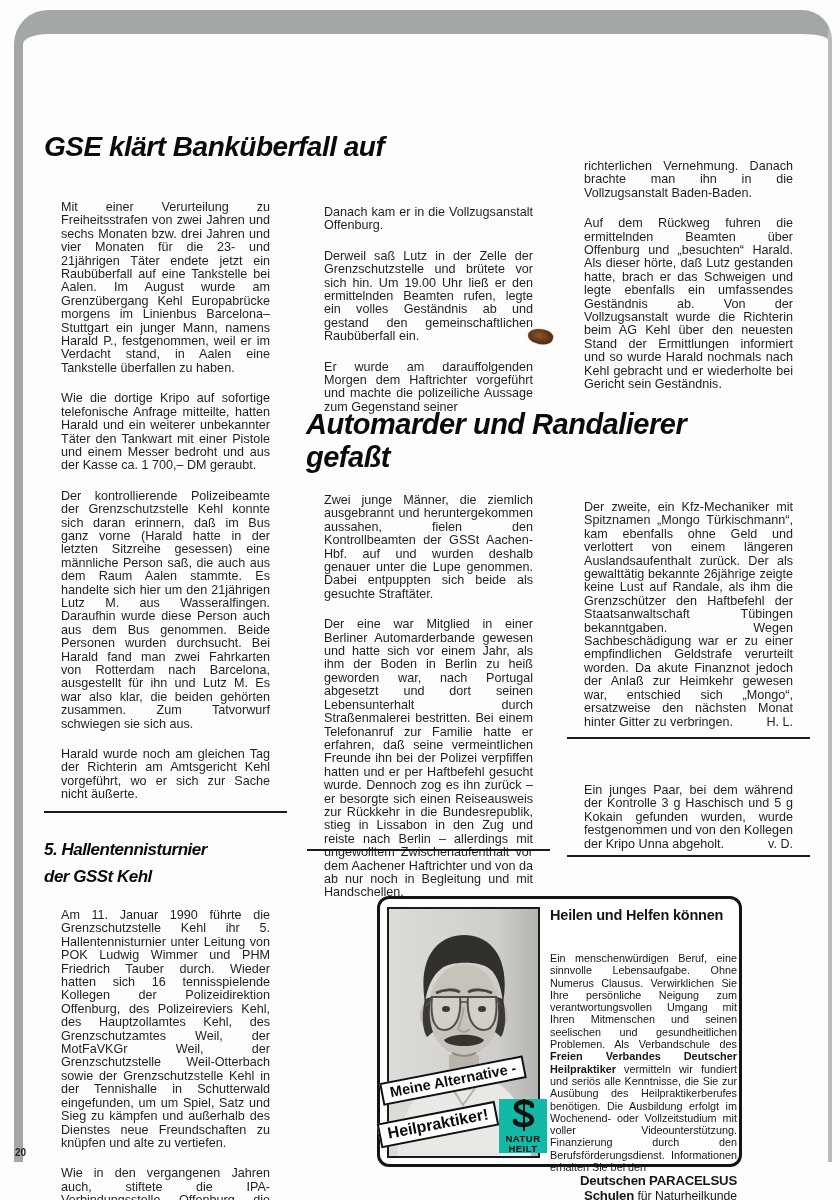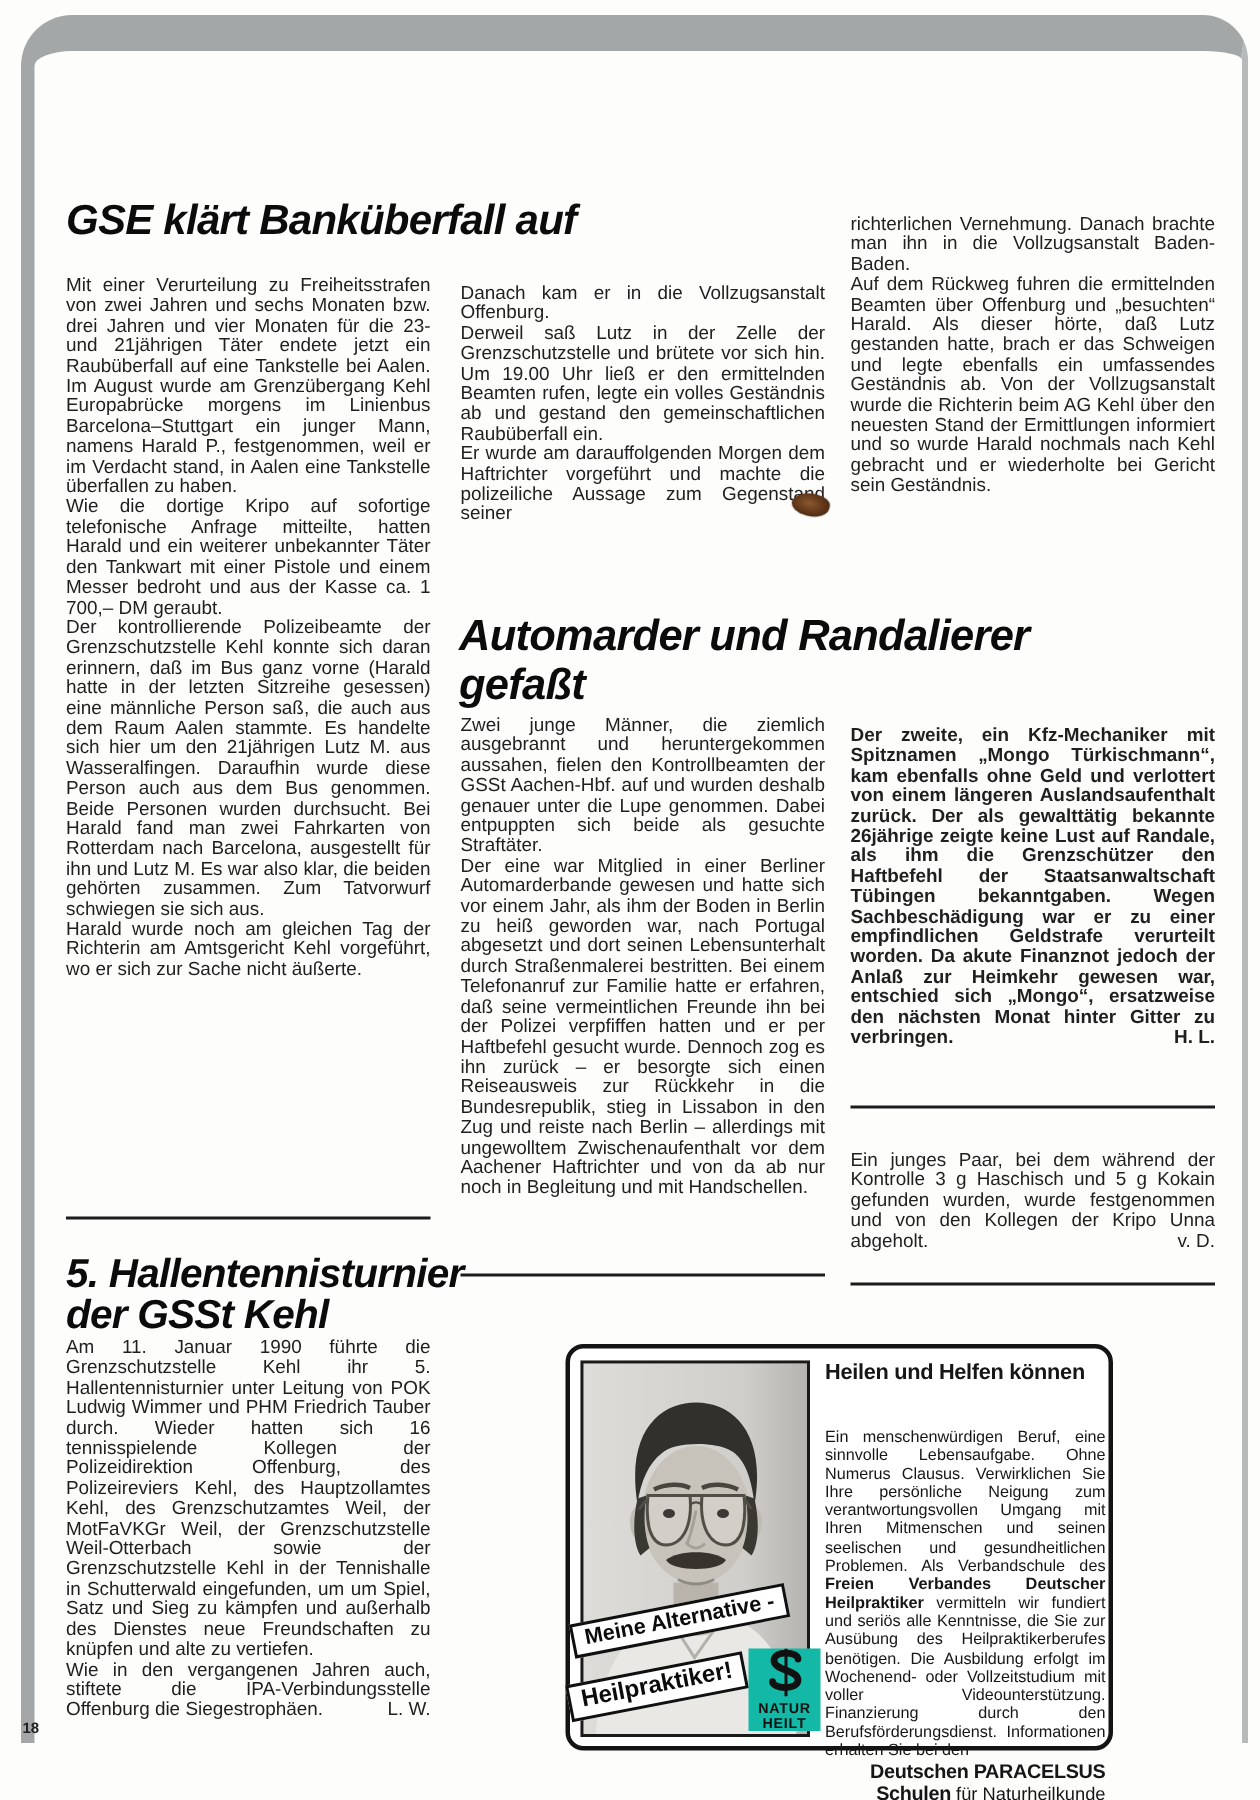--- a/index.html
+++ b/index.html
@@ -9,32 +9,32 @@
   .page { position:absolute; inset:0; width:840px; height:1200px; background:#fdfdfc; }
 
   
   .frame { position:absolute; left:14px; top:10px; width:818px; height:1152px;
            border-top:24px solid #a3a7a7; border-left:9px solid #a3a7a7; border-right:4px solid #b7baba;
            border-radius:34px 30px 0 0; }
 
   .headline { position:absolute; font-weight:bold; font-style:italic; color:#0b0b0b; letter-spacing:-0.5px; }
   .h1 { left:44px; top:131px; font-size:28px; }
   .h2 { left:306px; top:408px; font-size:29px; line-height:33px; width:520px; }
-  .h3 { left:44px; top:836px; font-size:27px; line-height:27px; }
+  .h3 { left:44px; top:836px; font-size:17px; line-height:27px; }
 
   .col { position:absolute; width:243px; text-align:justify; color:#1f1f1f;
          font-size:12.6px; line-height:13.4px; hyphens:auto; -webkit-hyphens:auto; }
-  .col p { margin:0; }
+  .col p { margin:17px; }
   .sig { float:right; font-size:12.6px; color:#1f1f1f; }
 
   .c1a { left:44px;  top:184px; }
   .c2a { left:307px; top:189px; }
   .c3a { left:567px; top:143px; }
   .c2b { left:307px; top:477px; }
-  .c3b { left:567px; top:484px;font-weight:bold; }
+  .c3b { left:567px; top:484px; }
   .c3note { left:567px; top:767px; }
   .c1c { left:44px;  top:892px; }
 
   .rule { position:absolute; height:2px; background:#1c1c1c; width:243px; }
   .rule-c1  { left:44px;  top:811px; }
   .rule-c2  { left:307px; top:849px; }
   .rule-c3a { left:567px; top:737px; }
   .rule-c3b { left:567px; top:855px; }
 
   .stain { position:absolute; left:528px; top:329px; width:25px; height:15px; border-radius:60% 40% 55% 45%;
@@ -118,21 +118,21 @@
   <div class="headline h3">
     <div>5. Hallentennisturnier</div>
     <div>der GSSt Kehl</div>
   </div>
 
   <div class="col c1c">
     <p>Am 11. Januar 1990 führte die Grenzschutzstelle Kehl ihr 5. Hallentennisturnier unter Leitung von POK Ludwig Wimmer und PHM Friedrich Tauber durch. Wieder hatten sich 16 tennisspielende Kollegen der Polizeidirektion Offenburg, des Polizeireviers Kehl, des Hauptzollamtes Kehl, des Grenzschutzamtes Weil, der MotFaVKGr Weil, der Grenzschutzstelle Weil-Otterbach sowie der Grenzschutzstelle Kehl in der Tennishalle in Schutterwald eingefunden, um um Spiel, Satz und Sieg zu kämpfen und außerhalb des Dienstes neue Freundschaften zu knüpfen und alte zu vertiefen.</p>
     <p><span>Wie in den vergangenen Jahren auch, stiftete die IPA-Verbindungsstelle Offenburg die Siegestrophäen.</span><span class="sig">L. W.</span></p>
   </div>
 
-  <div class="pagenum">18</div>
+  <div class="pagenum">20</div>
 
   <div class="ad">
 
     <div class="ad-photo">
       <svg width="149" height="247" viewBox="0 0 149 247">
         <defs>
           <linearGradient id="bgg" x1="0" y1="0" x2="1" y2="0">
             <stop offset="0" stop-color="#dddcd8"></stop>
               <stop offset="0.72" stop-color="#cfcecb"></stop>
               <stop offset="1" stop-color="#b5b4b1"></stop>

